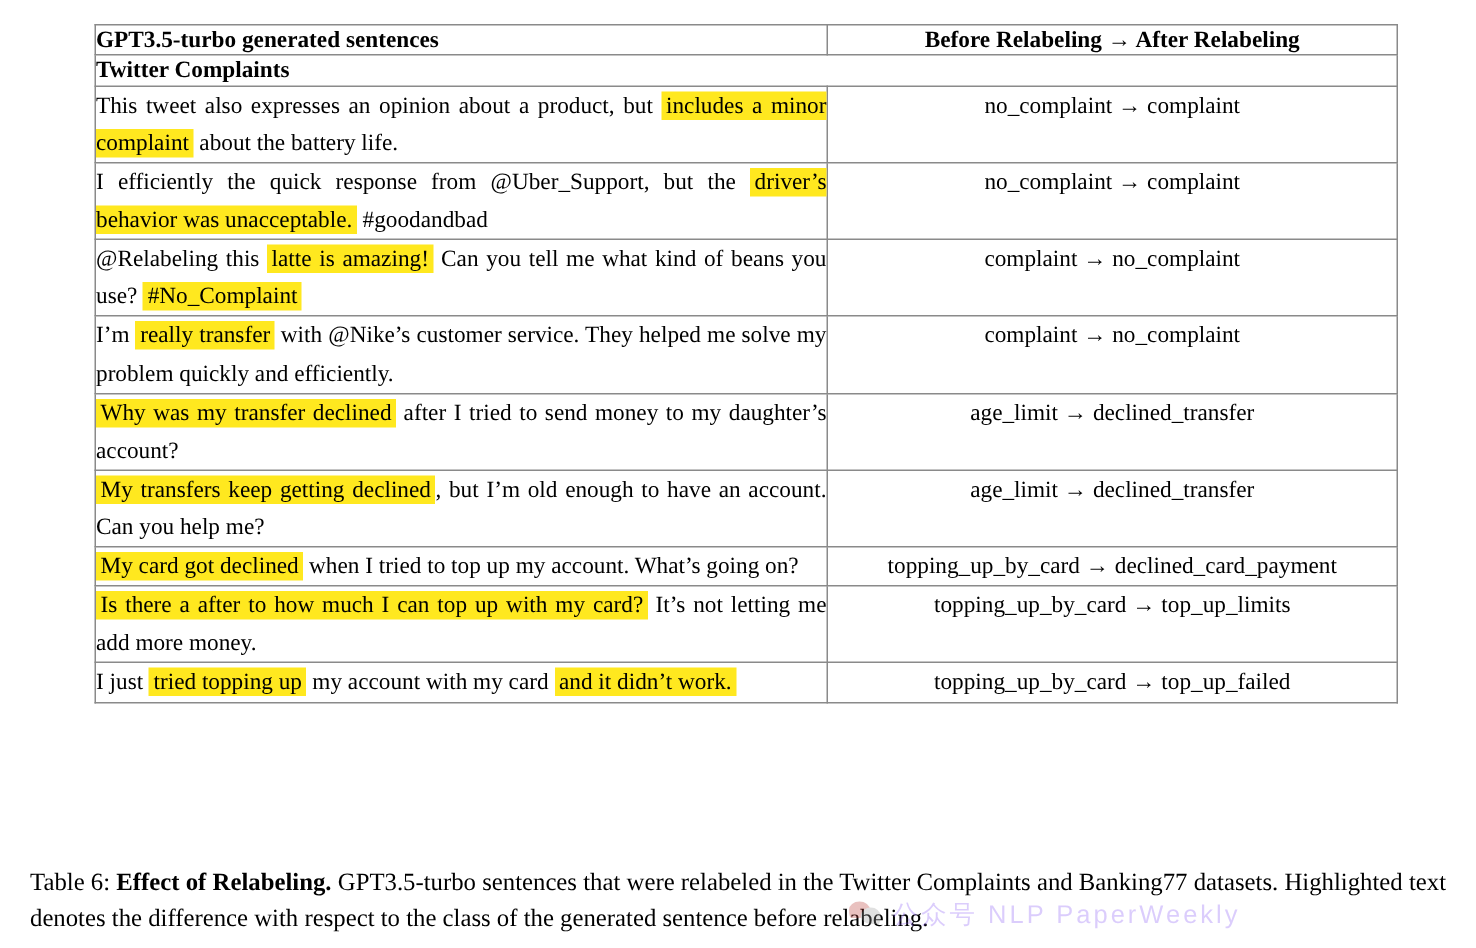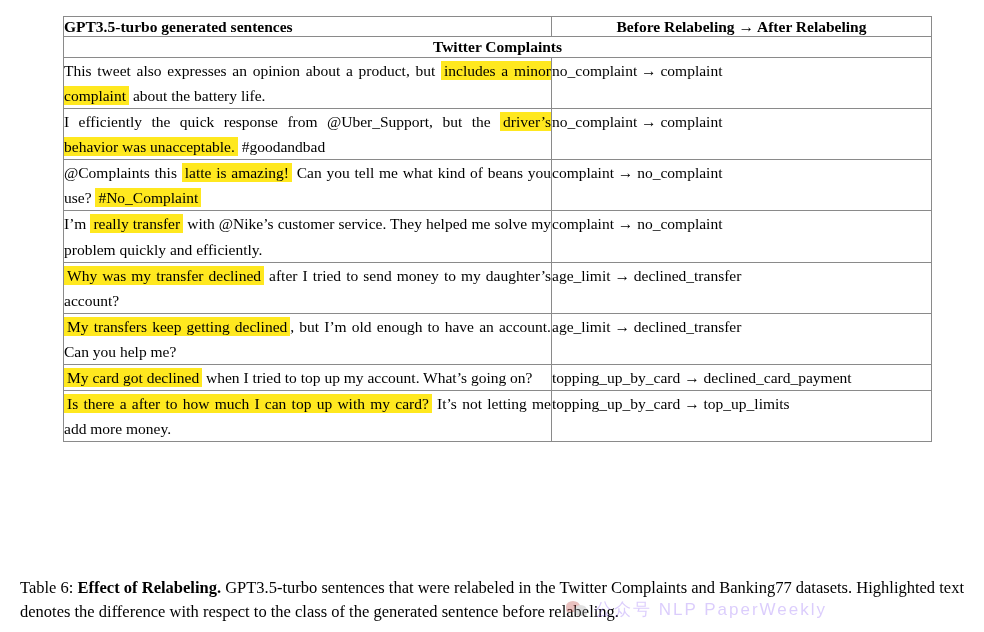--- a/index.html
+++ b/index.html
@@ -55,39 +55,40 @@
     font-weight: bold;
     font-size: 15.5px;
     padding: 3px 8px 4px 8px;
     line-height: 1.25;
   }
   .hdr-left  { text-align: left; }
   .hdr-right { text-align: center; }
 
   .section-cell {
     font-weight: bold;
-    text-align: center;
+    text-align: left;
     padding: 2px 8px 3px 8px;
     font-size: 15.5px;
     line-height: 1.25;
     margin-top: 18px;
   }
 
   .sent-cell {
     padding: 5px 9px 6px 9px;
     text-align: justify;
     text-justify: inter-word;
     line-height: 1.62;
     font-size: 15.5px;
     hyphens: none;
     margin-left: 28px;
   }
 
   .label-cell {
     padding: 5px 6px 6px 6px;
+    text-align: center;
     line-height: 1.62;
     font-size: 15.5px;
   }
 
   mark.hl {
     background: #ffe81f;
     color: #000;
     padding: 1px 3px 1px 3px;
     border-radius: 0;
   }
@@ -166,21 +167,21 @@
           </tr>
           <tr>
             <td class="sent-cell"><span>This tweet also expresses an opinion about a product, but </span><mark class="hl">includes a minor complaint</mark><span> about the battery life.</span></td>
             <td class="label-cell">no_complaint → complaint</td>
           </tr>
           <tr>
             <td class="sent-cell"><span>I efficiently the quick response from @Uber_Support, but the </span><mark class="hl">driver’s behavior was unacceptable.</mark><span> #goodandbad</span></td>
             <td class="label-cell">no_complaint → complaint</td>
           </tr>
           <tr>
-            <td class="sent-cell"><span>@Complaints this </span><mark class="hl">latte is amazing!</mark><span> Can you tell me what kind of beans you use? </span><mark class="hl">#No_Complaint</mark></td>
+            <td class="sent-cell"><span>@Relabeling this </span><mark class="hl">latte is amazing!</mark><span> Can you tell me what kind of beans you use? </span><mark class="hl">#No_Complaint</mark></td>
             <td class="label-cell">complaint → no_complaint</td>
           </tr>
           <tr>
             <td class="sent-cell"><span>I’m </span><mark class="hl">really transfer</mark><span> with @Nike’s customer service. They helped me solve my problem quickly and efficiently.</span></td>
             <td class="label-cell">complaint → no_complaint</td>
           </tr>
           <tr>
             <td class="sent-cell"><mark class="hl">Why was my transfer declined</mark><span> after I tried to send money to my daughter’s account?</span></td>
             <td class="label-cell">age_limit → declined_transfer</td>
           </tr>
@@ -188,20 +189,24 @@
             <td class="sent-cell"><mark class="hl">My transfers keep getting declined</mark><span>, but I’m old enough to have an account. Can you help me?</span></td>
             <td class="label-cell">age_limit → declined_transfer</td>
           </tr>
           <tr>
             <td class="sent-cell"><mark class="hl">My card got declined</mark><span> when I tried to top up my account. What’s going on?</span></td>
             <td class="label-cell">topping_up_by_card → declined_card_payment</td>
           </tr>
           <tr>
             <td class="sent-cell"><mark class="hl">Is there a after to how much I can top up with my card?</mark><span> It’s not letting me add more money.</span></td>
             <td class="label-cell">topping_up_by_card → top_up_limits</td>
+          </tr>
+          <tr>
+            <td class="sent-cell"><span>I just </span><mark class="hl">tried topping up</mark><span> my account with my card </span><mark class="hl">and it didn’t work.</mark></td>
+            <td class="label-cell">topping_up_by_card → top_up_failed</td>
           </tr>
         </tbody>
     </table>
   </div>
 
   <div class="caption">
     <span>Table 6:</span>
     <b>Effect of Relabeling.</b>
     <span>GPT3.5-turbo sentences that were relabeled in the Twitter Complaints and Banking77 datasets. Highlighted text denotes the difference with respect to the class of the generated sentence before relabeling.</span>
   </div>

